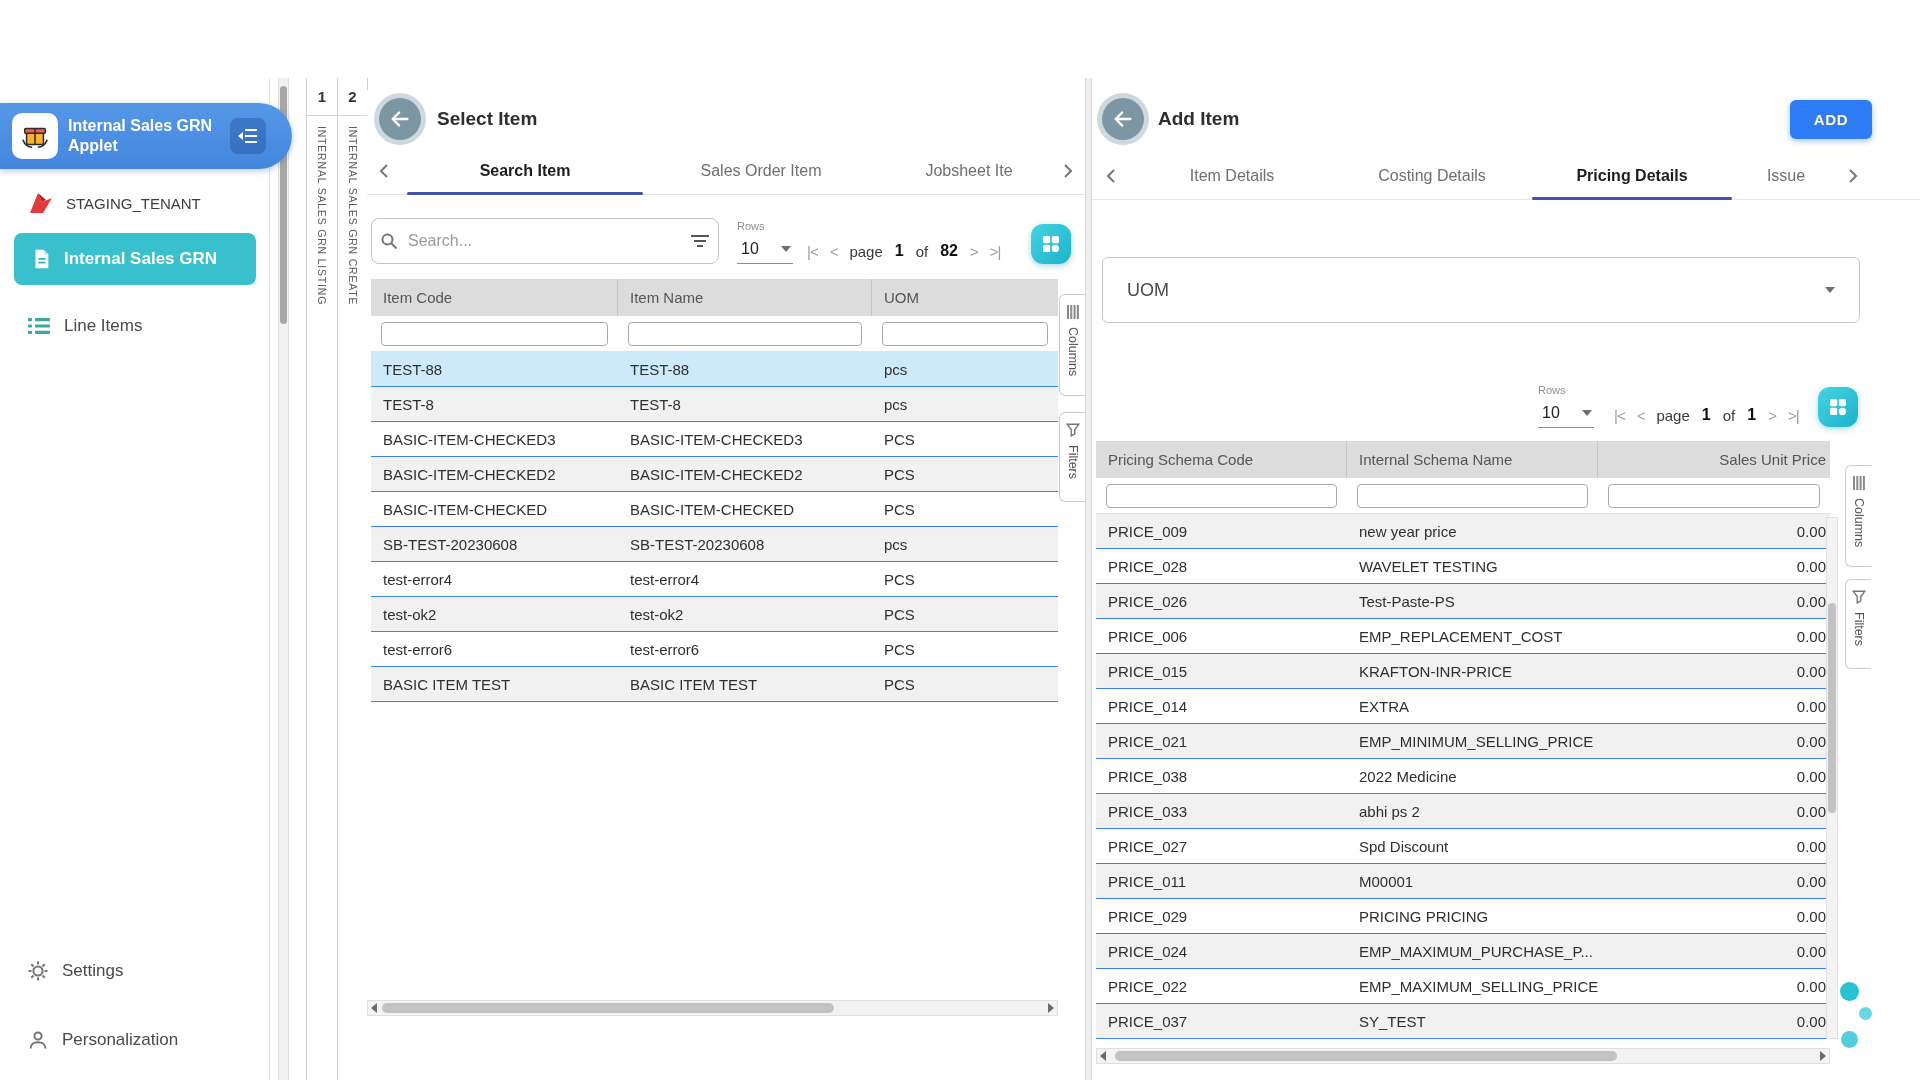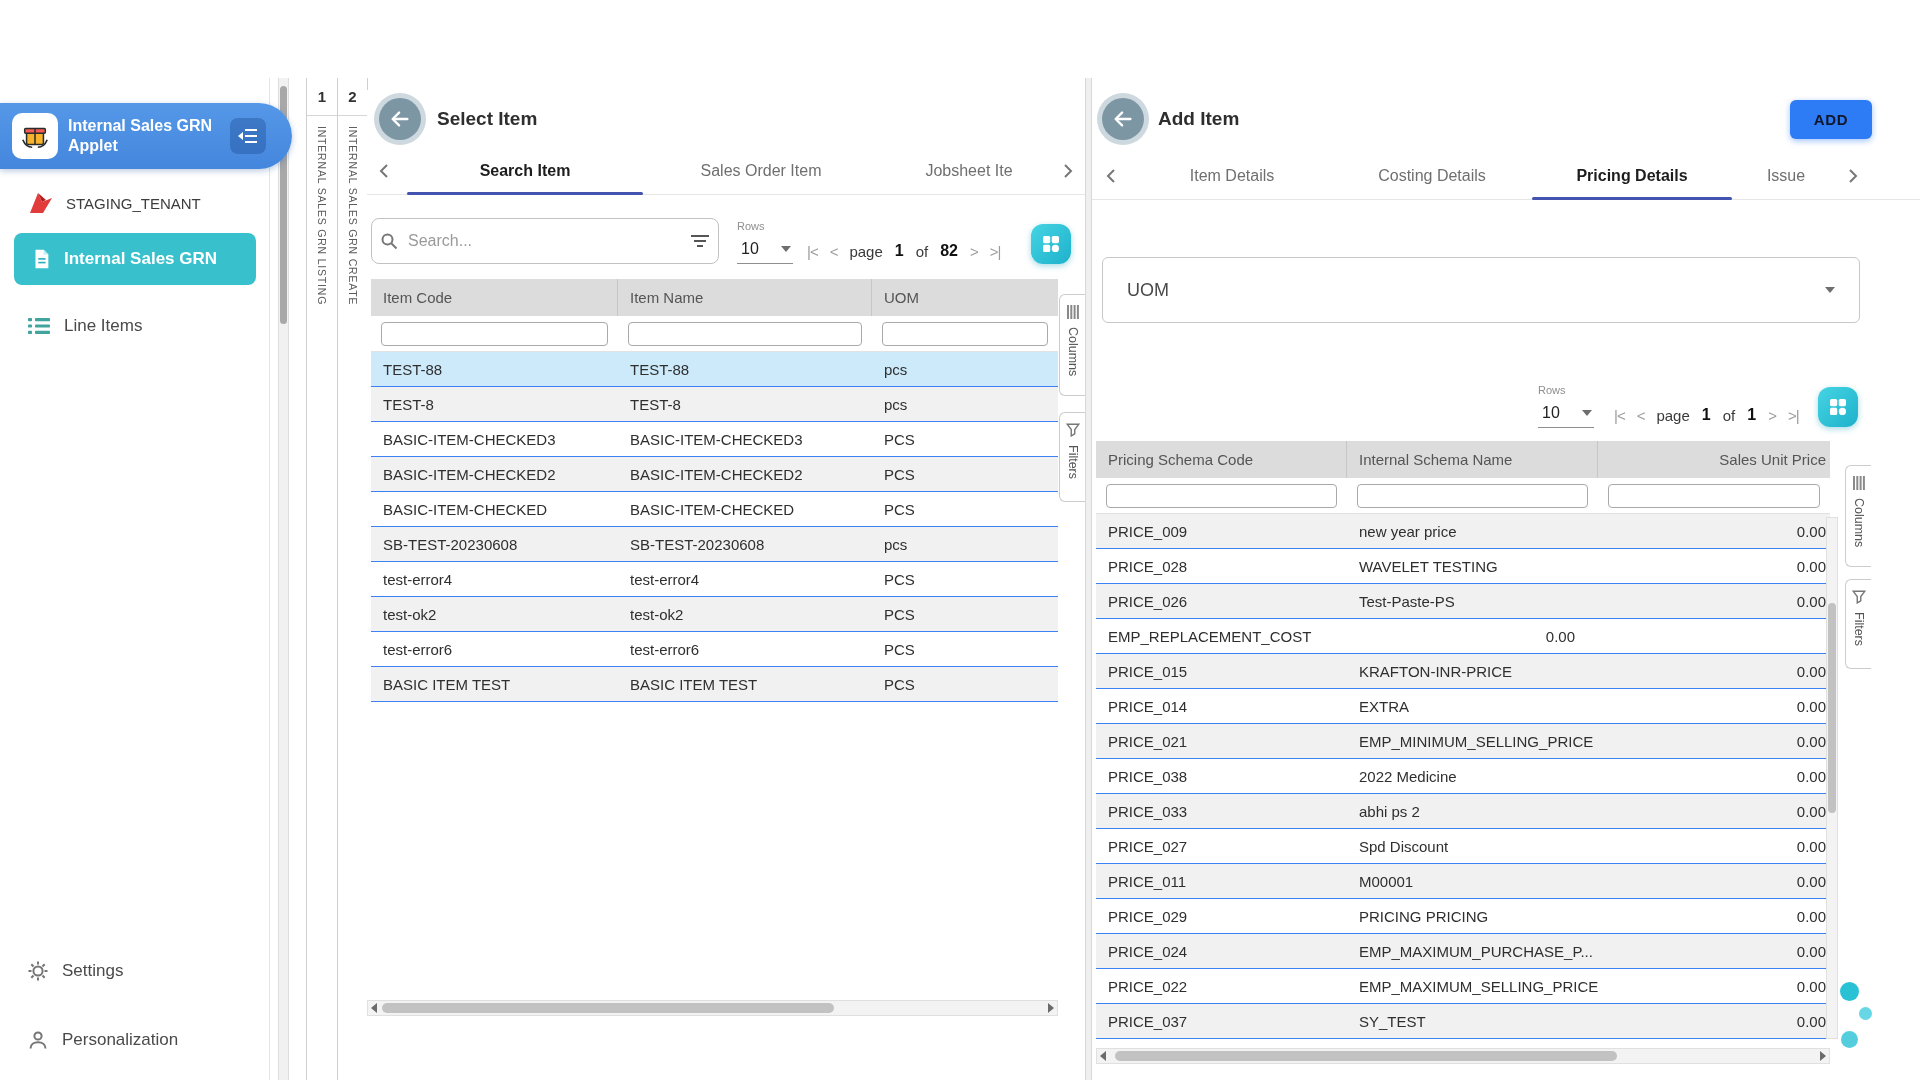--- a/index.html
+++ b/index.html
@@ -65,21 +65,21 @@
 .td.num,.th.num{justify-content:flex-end;padding-right:4px;padding-left:0}
 .side-tab{position:absolute;width:26px;background:#fff;border:1px solid #ccc;border-right:none;border-radius:6px 0 0 6px;display:flex;flex-direction:column;align-items:center;padding-top:10px;gap:8px;cursor:pointer}
 .vtext{writing-mode:vertical-rl;font-size:12.5px;color:#555}
 .hscroll{position:absolute;height:16px;background:#f3f3f3;border:1px solid #e0e0e0}
 .hthumb{position:absolute;top:2px;height:10px;background:#c2c2c2;border-radius:5px;cursor:pointer}
 .harrow{position:absolute;top:50%;transform:translateY(-50%);width:0;height:0;cursor:pointer}
 .harrow.left{left:3px;border-top:5px solid transparent;border-bottom:5px solid transparent;border-right:6px solid #6b6b6b}
 .harrow.right{right:3px;border-top:5px solid transparent;border-bottom:5px solid transparent;border-left:6px solid #6b6b6b}
 .vscroll{position:absolute;width:12px;background:#f3f3f3;border:1px solid #e0e0e0}
 .vthumb{position:absolute;left:1px;width:8px;background:#c2c2c2;border-radius:4px;cursor:pointer}
-.add-btn{position:absolute;background:#2d7cf6;color:#0f172a;font-weight:700;font-size:15px;letter-spacing:.6px;border:none;border-radius:6px;display:flex;align-items:center;justify-content:center;cursor:pointer;box-shadow:0 2px 6px rgba(45,124,246,.45);font-family:inherit}
+.add-btn{position:absolute;background:#2d7cf6;color:#fef9c3;font-weight:700;font-size:15px;letter-spacing:.6px;border:none;border-radius:6px;display:flex;align-items:center;justify-content:center;cursor:pointer;box-shadow:0 2px 6px rgba(45,124,246,.45);font-family:inherit}
 .uom-field{position:absolute;border:1px solid #c8c8c8;border-radius:6px;display:flex;align-items:center;justify-content:space-between;padding:0 24px;cursor:pointer;background:#fff}
 .uom-label{font-size:18px;color:#4a4a4a}
 .dot{position:absolute;border-radius:50%}
 .icon{display:flex;align-items:center;justify-content:center}
 </style>
 </head>
 <body>
 
 <div class="screen">
 
@@ -477,20 +477,21 @@
             <div class="td c3r num">0.00</div>
           </div>
 
           <div class="trow">
             <div class="td c1r">PRICE_026</div>
             <div class="td c2r">Test-Paste-PS</div>
             <div class="td c3r num">0.00</div>
           </div>
 
           <div class="trow">
+            <div class="td c1r">PRICE_006</div>
             <div class="td c2r">EMP_REPLACEMENT_COST</div>
             <div class="td c3r num">0.00</div>
           </div>
 
           <div class="trow">
             <div class="td c1r">PRICE_015</div>
             <div class="td c2r">KRAFTON-INR-PRICE</div>
             <div class="td c3r num">0.00</div>
           </div>
 

